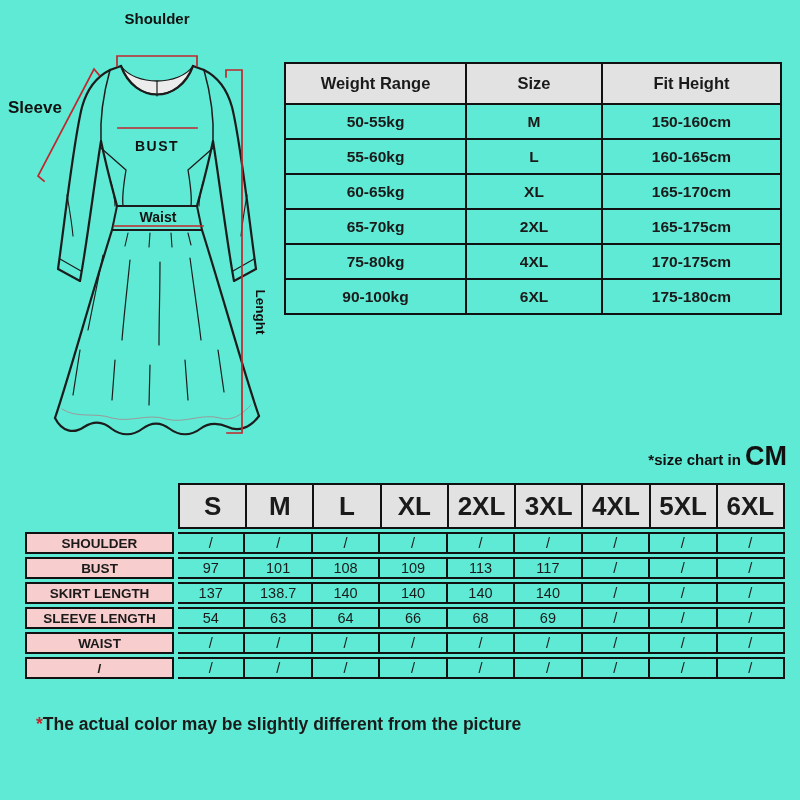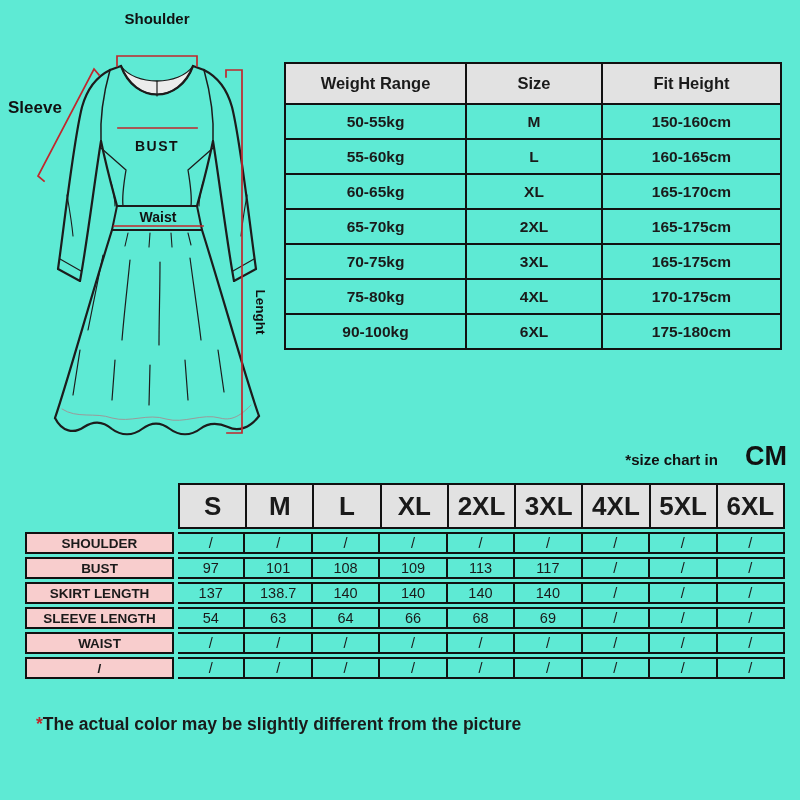--- a/index.html
+++ b/index.html
@@ -11,21 +11,21 @@
   .dress{position:absolute;left:0;top:0;}
 
   
   .fit-table{position:absolute;left:284px;top:62px;width:496px;border-collapse:collapse;table-layout:fixed;}
   .fit-table th,.fit-table td{border:2px solid #111;text-align:center;font-weight:bold;color:#1a1a1a;padding:0;}
   .fit-table th{background:#e2e2e2;height:41px;font-size:16.5px;margin-top:45px;}
   .fit-table td{height:35px;font-size:15.5px;border-radius:17px;}
 
   
   .size-note{position:absolute;top:441px;right:13px;font-weight:bold;font-size:15px;color:#111;}
-  .size-note .cm{font-size:27px;margin-left:23px;}
+  .size-note .cm{font-size:27px;}
 
   
   .size-table{position:absolute;left:25px;top:483px;width:760px;}
   .shead{display:flex;margin-left:153px;height:46px;margin-bottom:3px;}
   .hcell{flex:1;background:#e2e2e2;border:2px solid #111;border-left:none;
          display:flex;align-items:center;justify-content:center;font-weight:bold;font-size:26px;}
   .cfirst{border-left:2px solid #111;}
   .srow{display:flex;height:22px;margin-bottom:3px;}
   .slabel{width:149px;margin-right:4px;background:#f8cdcd;border:2px solid #111;
           display:flex;align-items:center;justify-content:center;font-weight:bold;font-size:13.5px;}
@@ -124,25 +124,20 @@
           <td>160-165cm</td>
         </tr>
       <tr>
           <td>60-65kg</td>
           <td>XL</td>
           <td>165-170cm</td>
         </tr>
       <tr>
           <td>65-70kg</td>
           <td>2XL</td>
-          <td>165-175cm</td>
-        </tr>
-      <tr>
-          <td>70-75kg</td>
-          <td>3XL</td>
           <td>165-175cm</td>
         </tr>
       <tr>
           <td>75-80kg</td>
           <td>4XL</td>
           <td>170-175cm</td>
         </tr>
       <tr>
           <td>90-100kg</td>
           <td>6XL</td>

